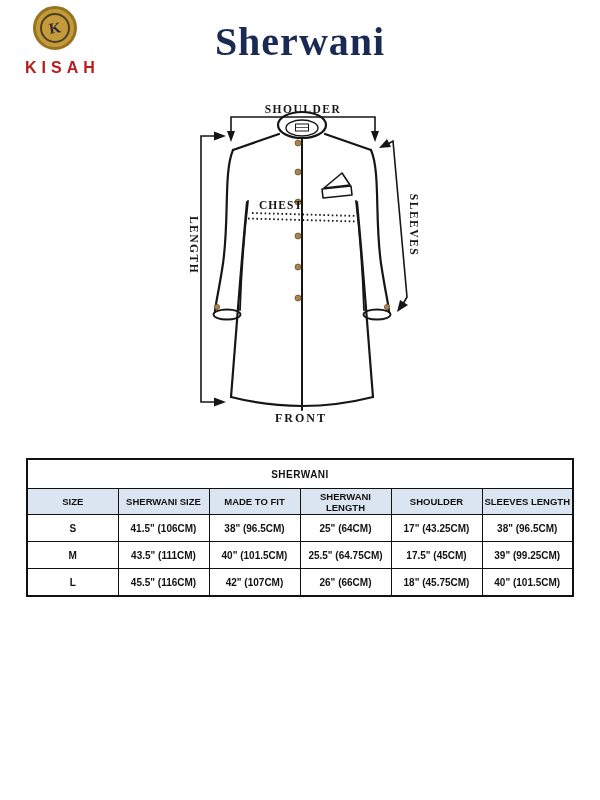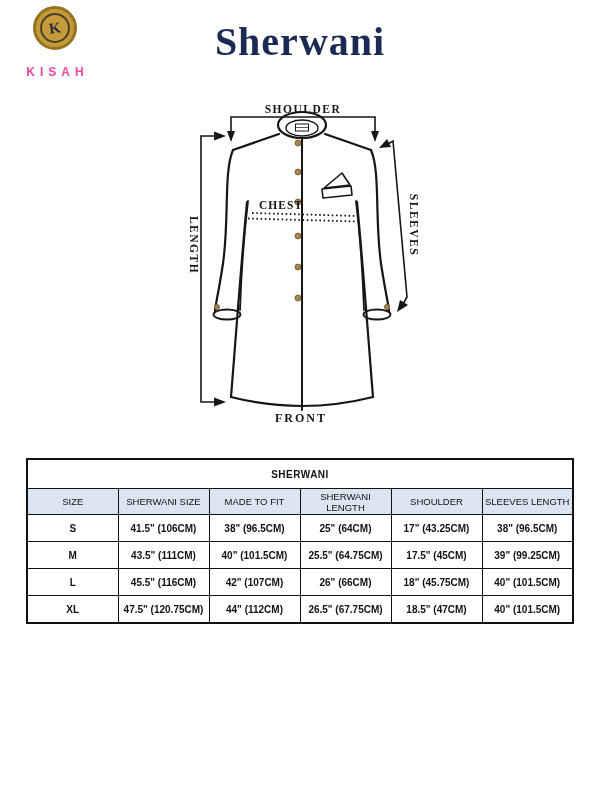--- a/index.html
+++ b/index.html
@@ -16,21 +16,21 @@
   }
   .logo-ring{
     width:26px;height:26px;border-radius:50%;border:2px solid #4a4026;
     display:flex;align-items:center;justify-content:center;
   }
   .logo-k{
     font-family:"Liberation Serif", serif;font-weight:700;font-size:15px;
     color:#2b2b35;line-height:1;transform:rotate(-8deg);
   }
   .logo-name{
-    margin-top:15px;font-size:12px;font-weight:600;color:#ec4899;
+    margin-top:9px;font-size:16px;font-weight:600;color:#b91c1c;
     letter-spacing:5px;padding-left:5px;
   }
   
   .page-title{
     position:absolute;top:18px;left:0;right:0;text-align:center;
     font-family:"Liberation Serif", serif;font-weight:700;font-size:40px;
     color:#1b2a52;letter-spacing:1px;
   }
   
   .diagram{position:absolute;left:140px;top:85px;}
@@ -41,21 +41,21 @@
   .size-table{
     position:absolute;left:26px;top:458px;width:548px;
     border-collapse:collapse;table-layout:fixed;
   }
   .size-table td,.size-table th{
     border:1.5px solid #111111;text-align:center;vertical-align:middle;
     color:#111111;padding:0;
   }
   .size-table{border:2px solid #111111;}
   .banner-row td{height:28px;font-size:10px;font-weight:700;background:#ffffff;letter-spacing:0.5px;}
-  .header-row th{height:25px;font-size:9.5px;font-weight:400;background:#dbe5f1;}
+  .header-row th{height:25px;font-size:9.5px;font-weight:700;background:#dbe5f1;}
   .data-row td{height:26px;font-size:10px;font-weight:700;background:#ffffff;}
 </style>
 </head>
 <body>
 
 <div class="logo-wrap">
   <div class="logo-coin">
     <div class="logo-ring">
       <span class="logo-k">K</span>
     </div>
@@ -171,22 +171,14 @@
       <td>39" (99.25CM)</td>
     </tr>
     <tr class="data-row">
       <td>L</td>
       <td>45.5" (116CM)</td>
       <td>42" (107CM)</td>
       <td>26" (66CM)</td>
       <td>18" (45.75CM)</td>
       <td>40" (101.5CM)</td>
     </tr>
-    <tr class="data-row">
-      <td>XL</td>
-      <td>47.5" (120.75CM)</td>
-      <td>44" (112CM)</td>
-      <td>26.5" (67.75CM)</td>
-      <td>18.5" (47CM)</td>
-      <td>40" (101.5CM)</td>
-    </tr>
   </tbody>
 </table>
 
 </body></html>

